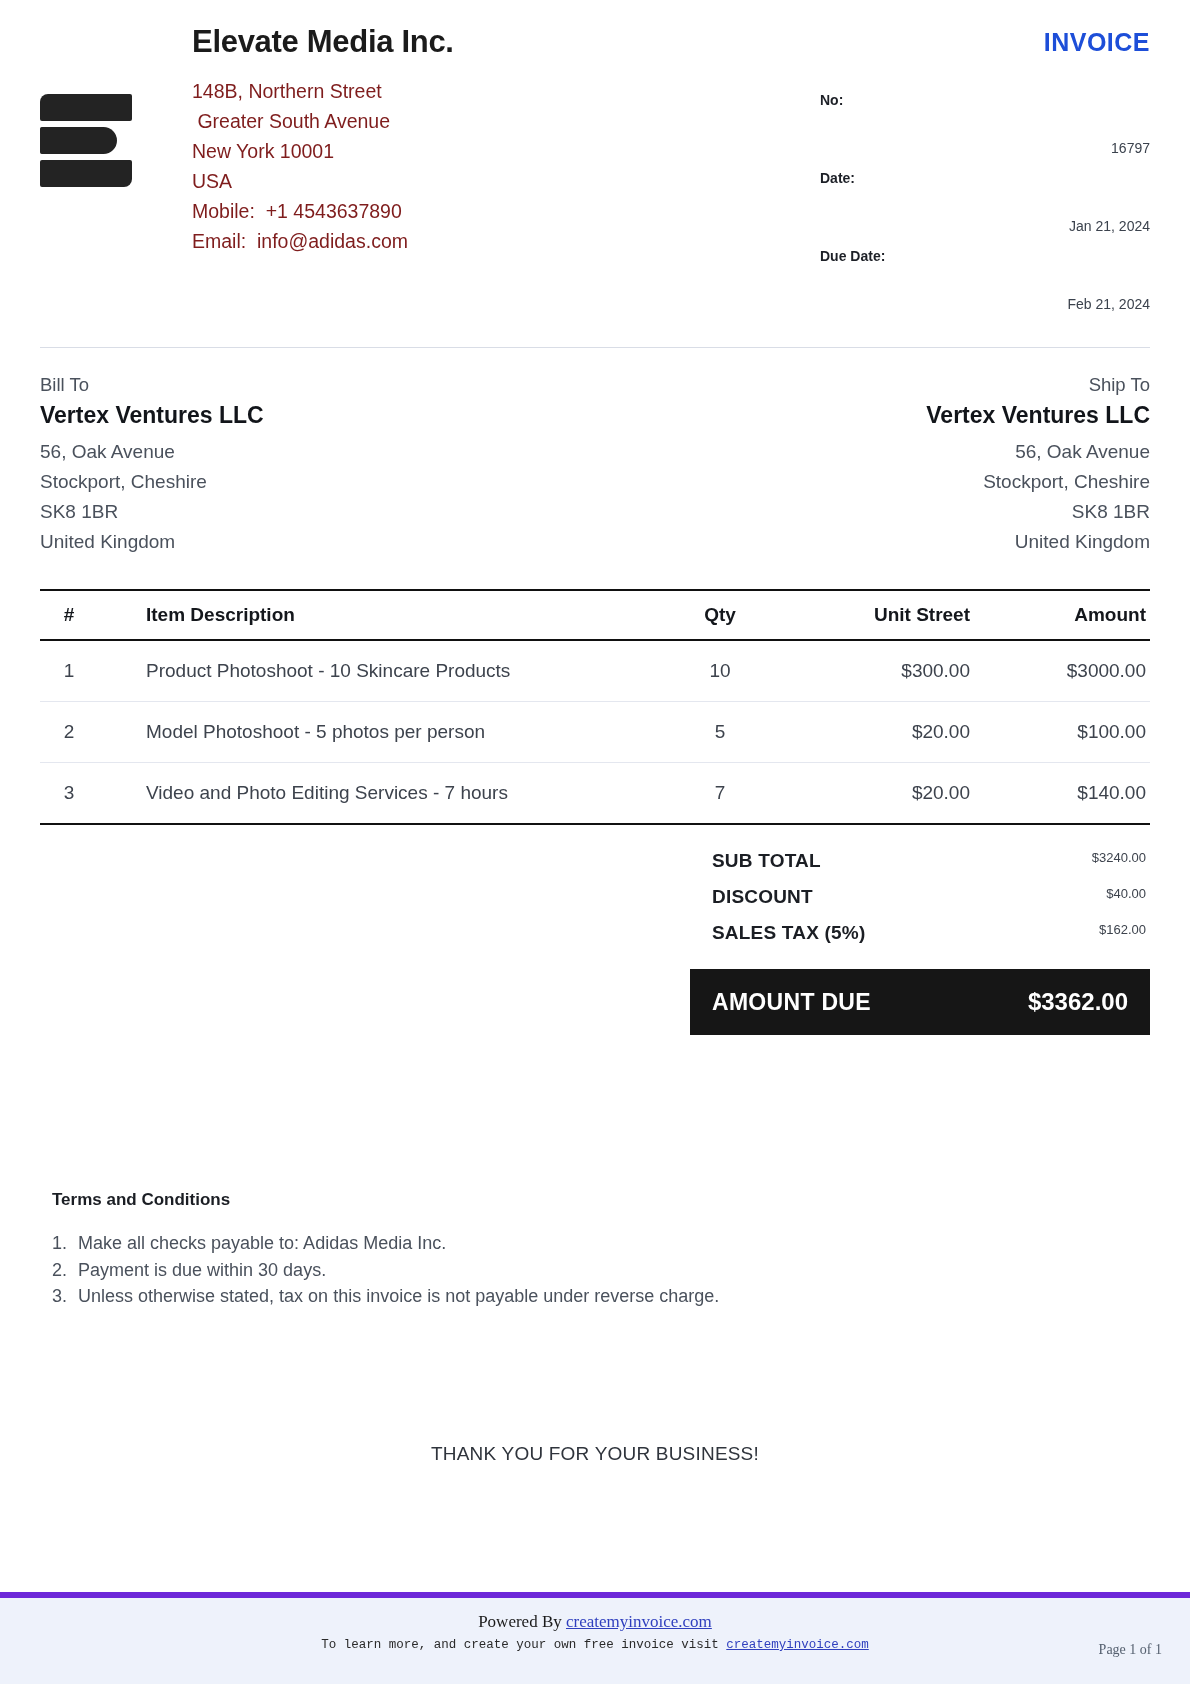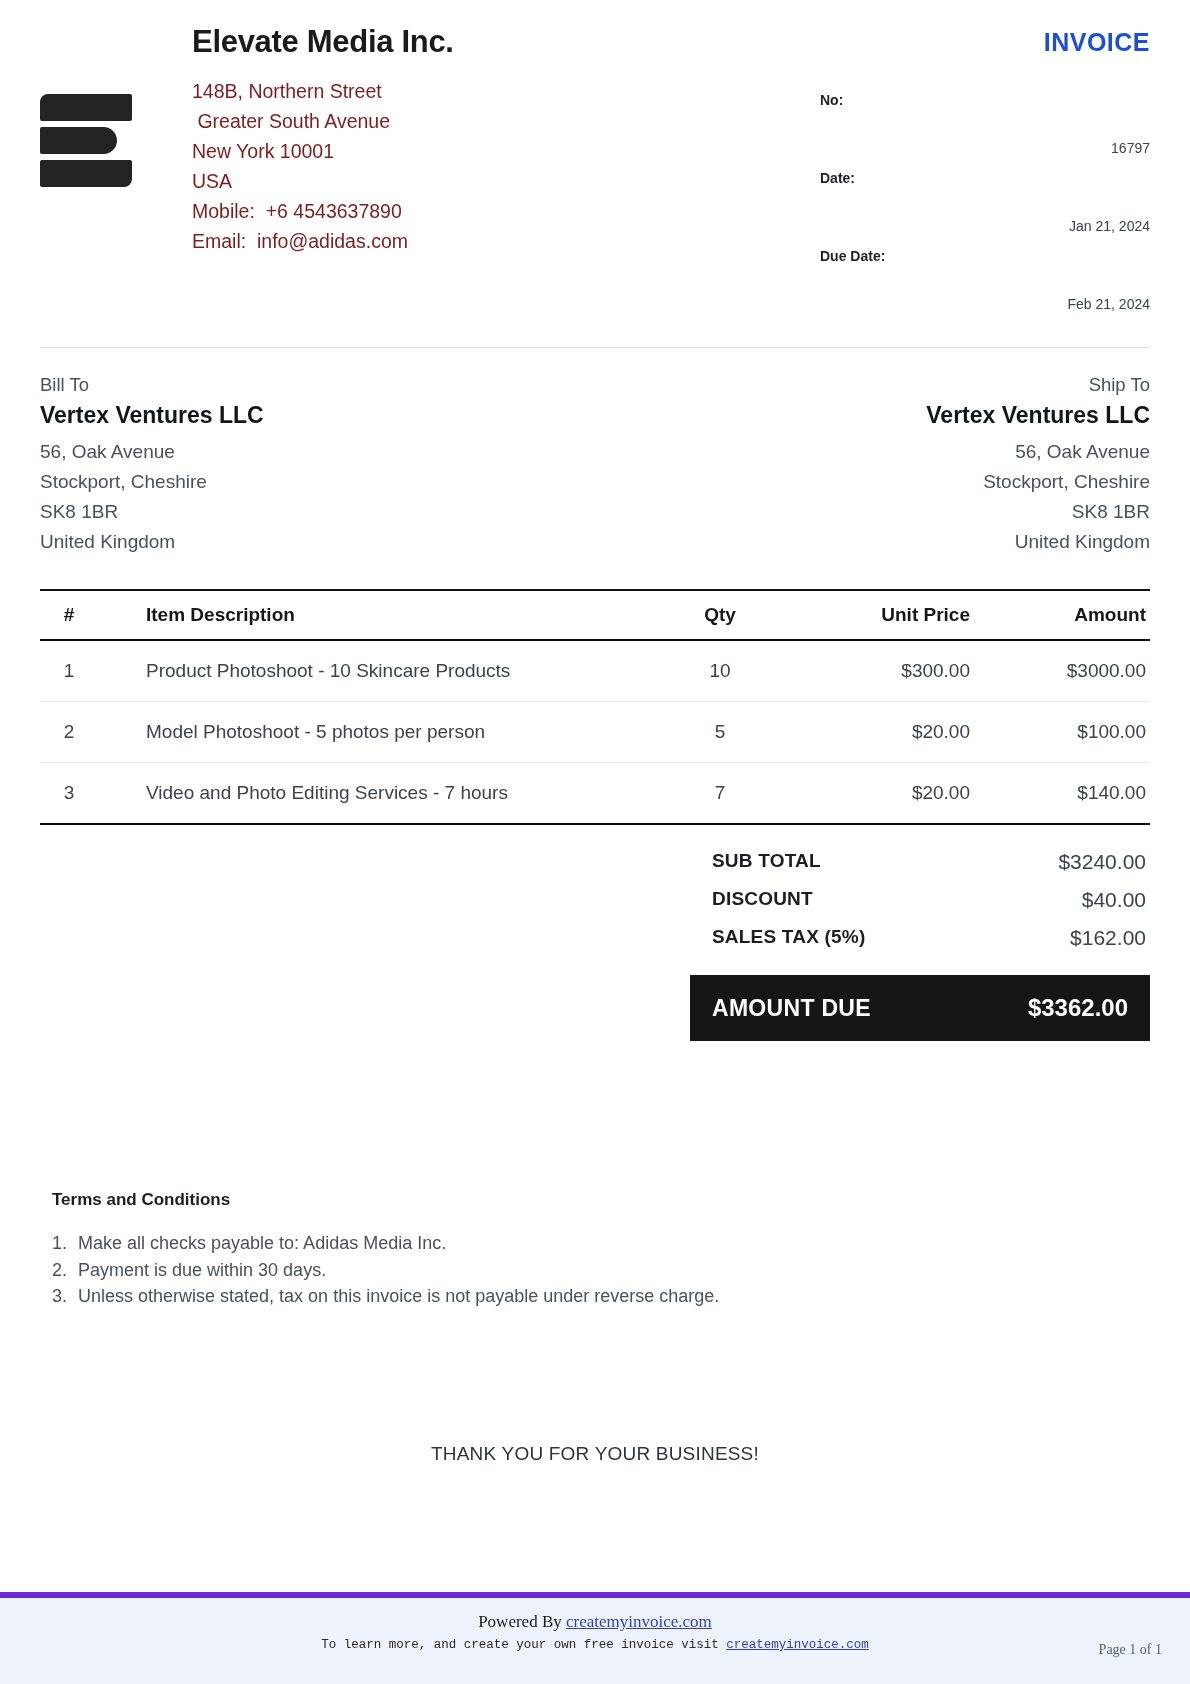--- a/index.html
+++ b/index.html
@@ -154,21 +154,21 @@
     justify-content: space-between;
     padding: 7px 4px 7px 22px;
   }
   .total-label {
     font-size: 19px;
     font-weight: 700;
     color: #1b1e24;
     letter-spacing: 0.2px;
   }
   .total-value {
-    font-size: 21px;
+    font-size: 13px;
     color: #3d434d;
   }
   .amount-due {
     margin-top: 18px;
     background: #161616;
     display: flex;
     justify-content: space-between;
     align-items: center;
     padding: 19px 22px 19px 22px;
   }
@@ -273,21 +273,21 @@
         <div class="logo-bar b1"></div>
         <div class="logo-bar b2"></div>
         <div class="logo-bar b3"></div>
       </div>
       <div class="company">
         <div class="company-name">Elevate Media Inc.</div>
         <div class="company-line">148B, Northern Street</div>
         <div class="company-line"> Greater South Avenue</div>
         <div class="company-line">New York 10001</div>
         <div class="company-line">USA</div>
-        <div class="company-line">Mobile:  +6 4543637890</div>
+        <div class="company-line">Mobile:  +1 4543637890</div>
         <div class="company-line">Email:  info@adidas.com</div>
       </div>
     </div>
 
     <div class="invoice-meta">
       <div class="invoice-word">INVOICE</div>
       <div class="meta-row">
         <span class="meta-label">No:</span>
         <span class="meta-value">16797</span>
       </div>
@@ -322,21 +322,21 @@
       <div class="addr-line">United Kingdom</div>
     </div>
   </div>
 
   <table class="items">
     <thead>
       <tr>
         <th class="c-idx">#</th>
         <th class="c-desc">Item Description</th>
         <th class="c-qty">Qty</th>
-        <th class="c-price">Unit Price</th>
+        <th class="c-price">Unit Street</th>
         <th class="c-amt">Amount</th>
       </tr>
     </thead>
     <tbody>
       <tr>
         <td class="c-idx">1</td>
         <td class="c-desc">Product Photoshoot - 10 Skincare Products</td>
         <td class="c-qty">10</td>
         <td class="c-price">$300.00</td>
         <td class="c-amt">$3000.00</td>

